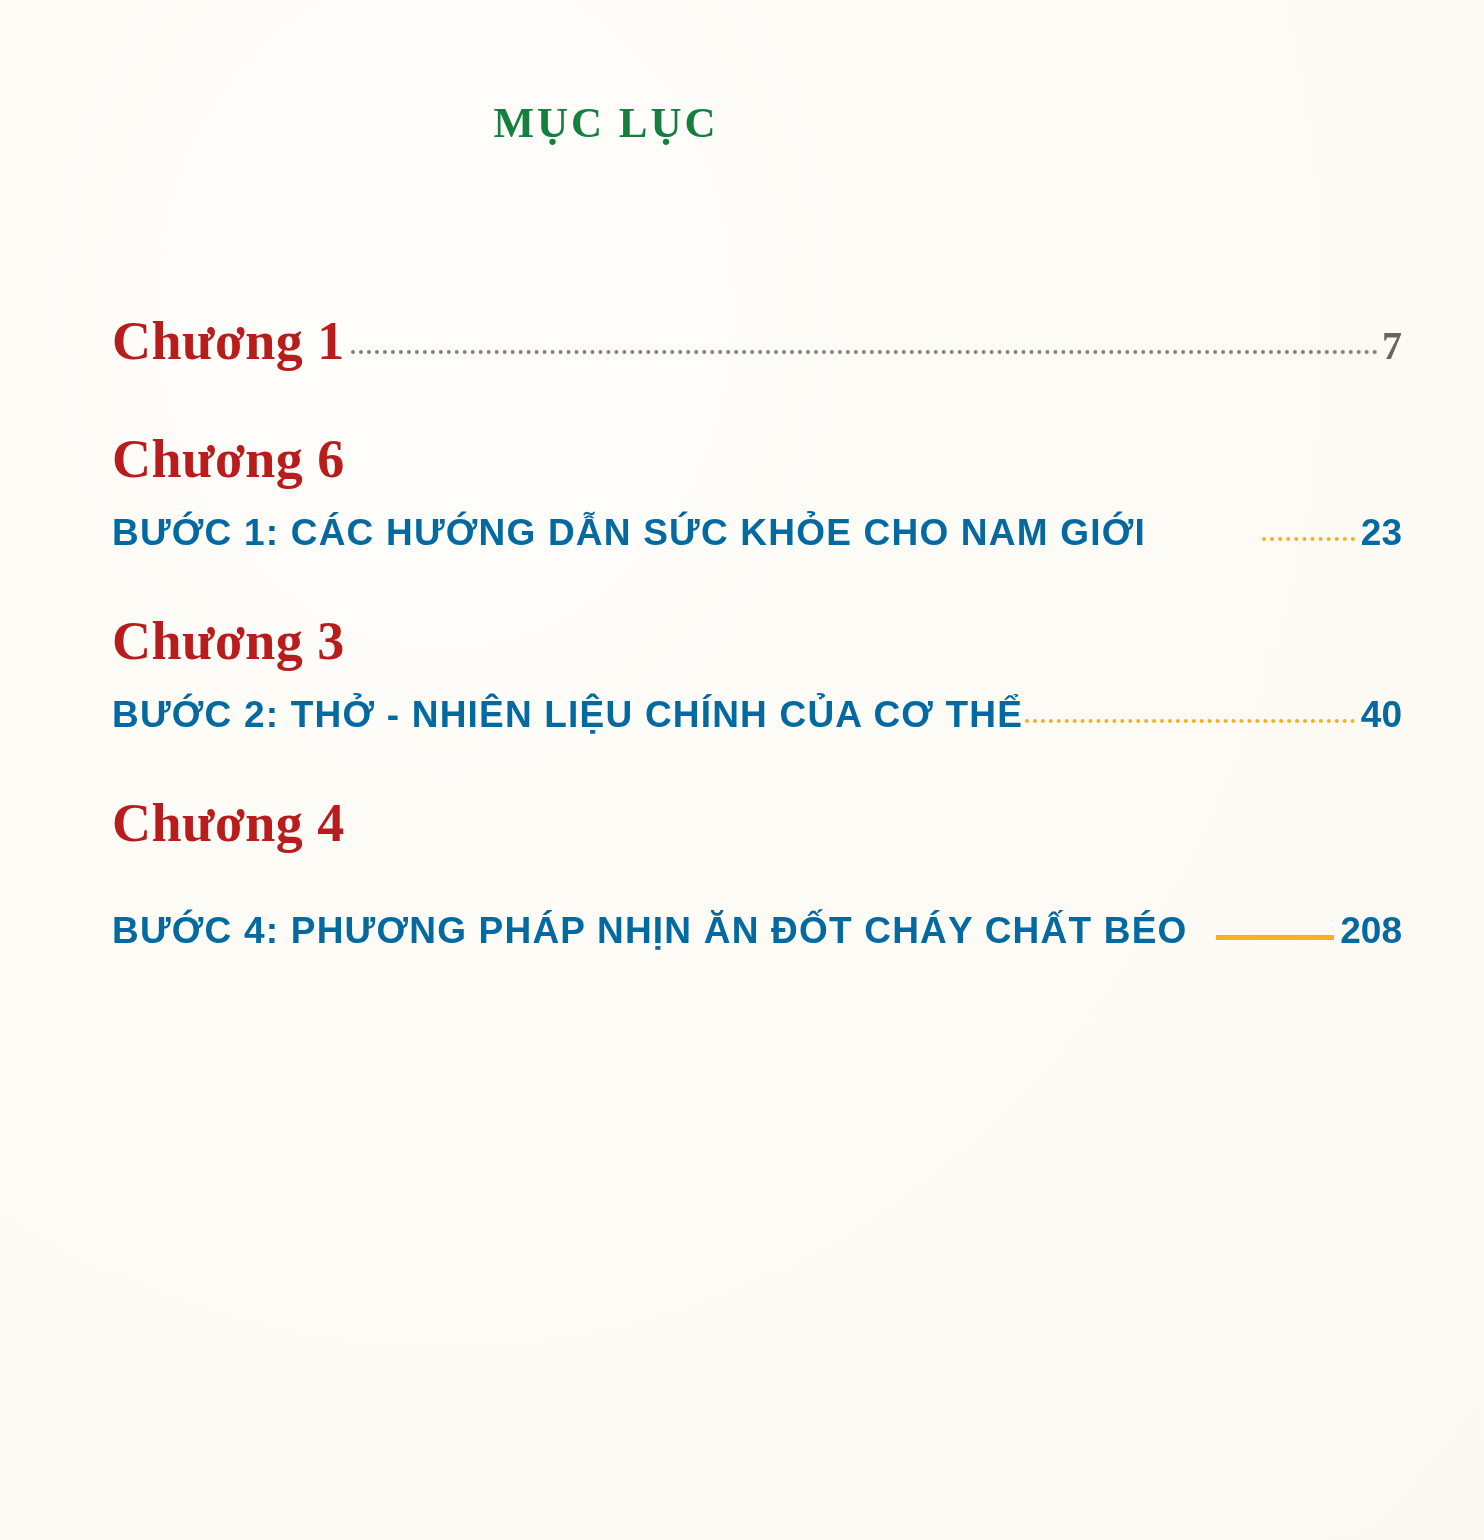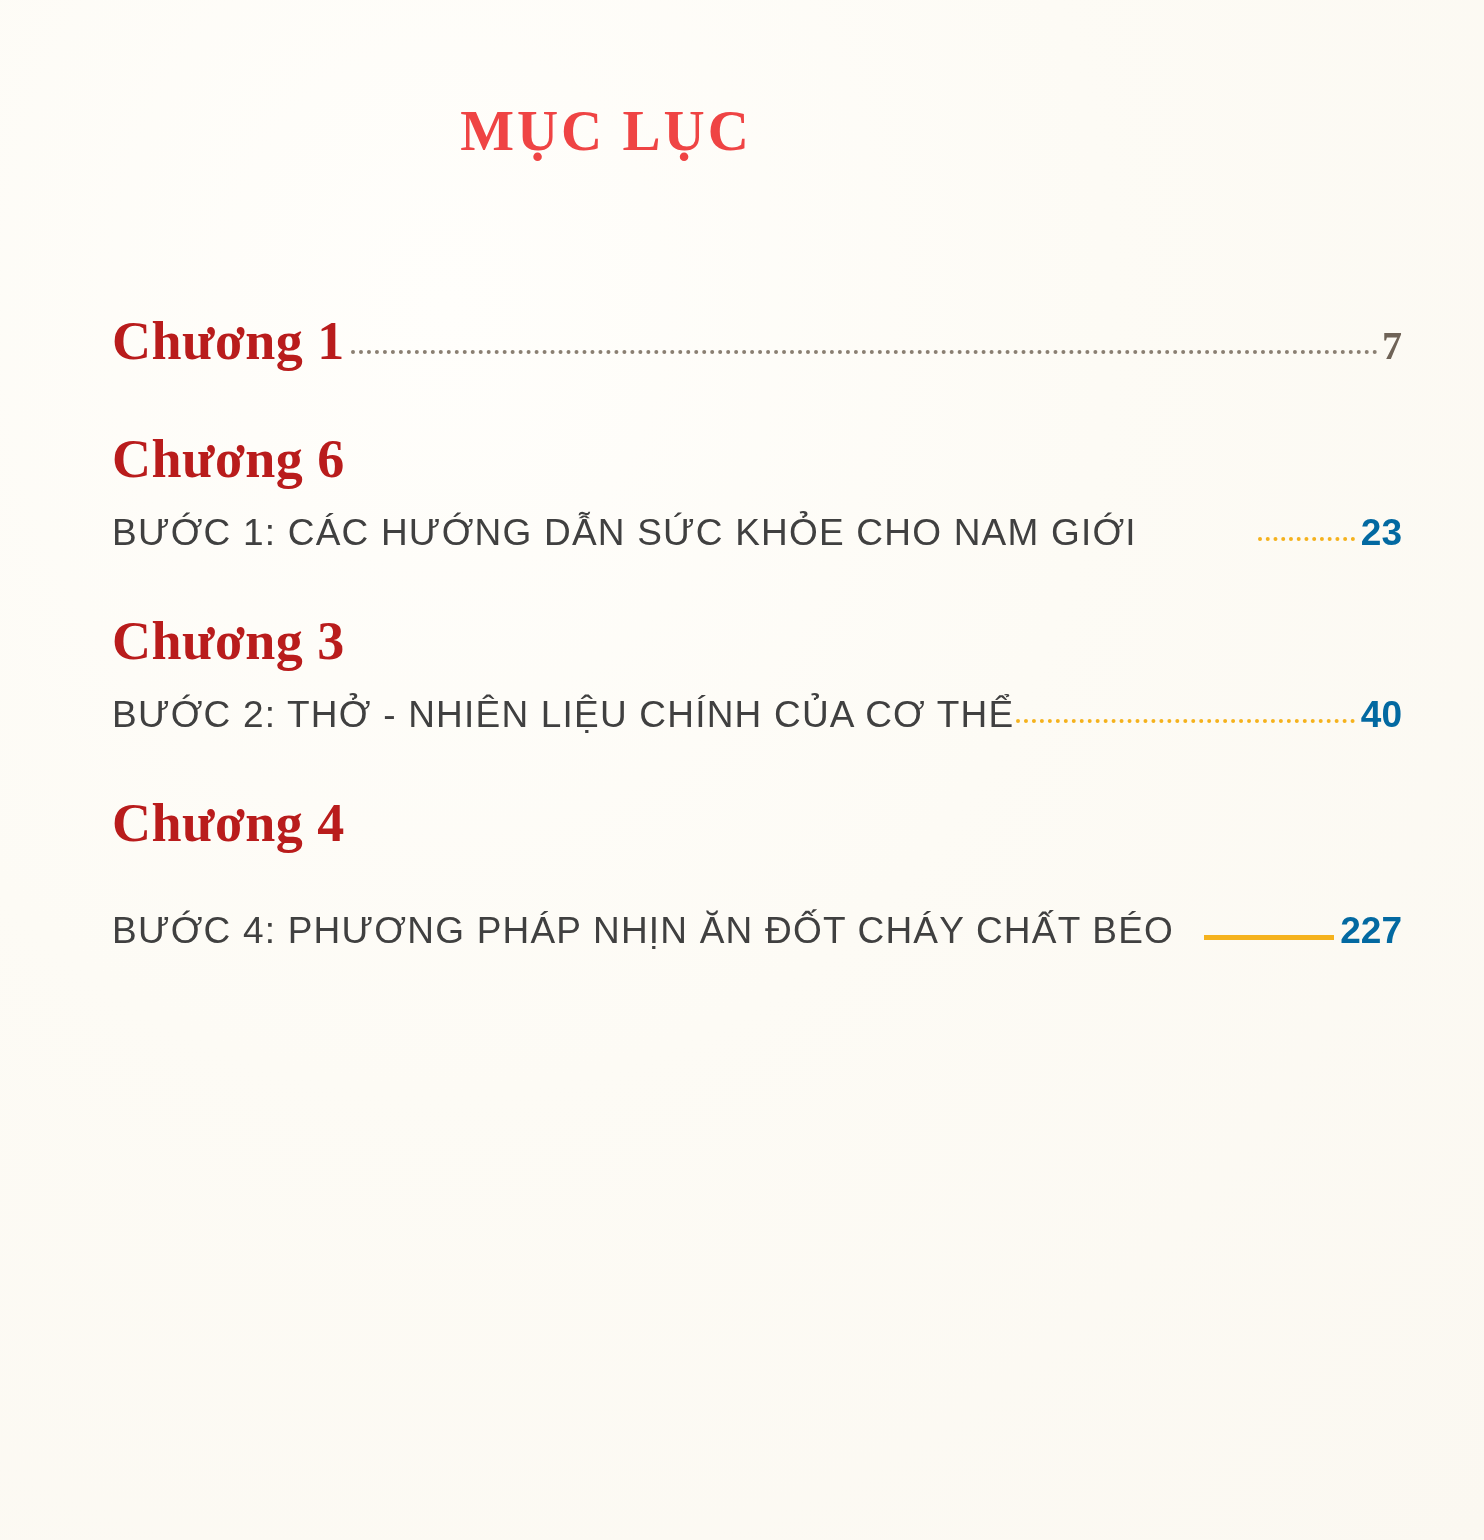--- a/index.html
+++ b/index.html
@@ -29,23 +29,23 @@
   }
 
   .toc-title {
     position: absolute;
     top: 98px;
     left: 0;
     width: 1212px;
     text-align: center;
     font-family: "Liberation Serif", serif;
     font-weight: 700;
-    font-size: 57px;
+    font-size: 43px;
     letter-spacing: 3px;
-    color: #ef4444;
+    color: #15803d;
   }
 
   .entries {
     position: absolute;
     top: 310px;
     left: 112px;
     width: 1290px;
   }
 
   .entry {
@@ -92,24 +92,24 @@
 
   
   .step-row {
     display: flex;
     align-items: baseline;
     width: 1290px;
     margin-top: 22px;
   }
   .step-label {
     font-family: "Liberation Sans", sans-serif;
-    font-weight: 400;
+    font-weight: 700;
     font-size: 37px;
     letter-spacing: 1.2px;
-    color: #404040;
+    color: #0369a1;
     white-space: nowrap;
   }
   .step-row .leader {
     flex: 1 1 auto;
     position: relative;
     height: 1em;
     margin: 0 2px;
     overflow: hidden;
   }
   .step-row .leader::before {
@@ -181,18 +181,18 @@
     <div class="entry">
       <div class="chapter-row">
         <span class="chapter-label">Chương 4</span>
       </div>
     </div>
 
     <div class="entry">
       <div class="step-row">
         <span class="step-label">BƯỚC 4: PHƯƠNG PHÁP NHỊN ĂN ĐỐT CHÁY CHẤT BÉO</span>
         <span class="leader solid"></span>
-        <span class="page-num">227</span>
+        <span class="page-num">208</span>
       </div>
     </div>
 
   </div>
 </div>
 
 </body></html>

